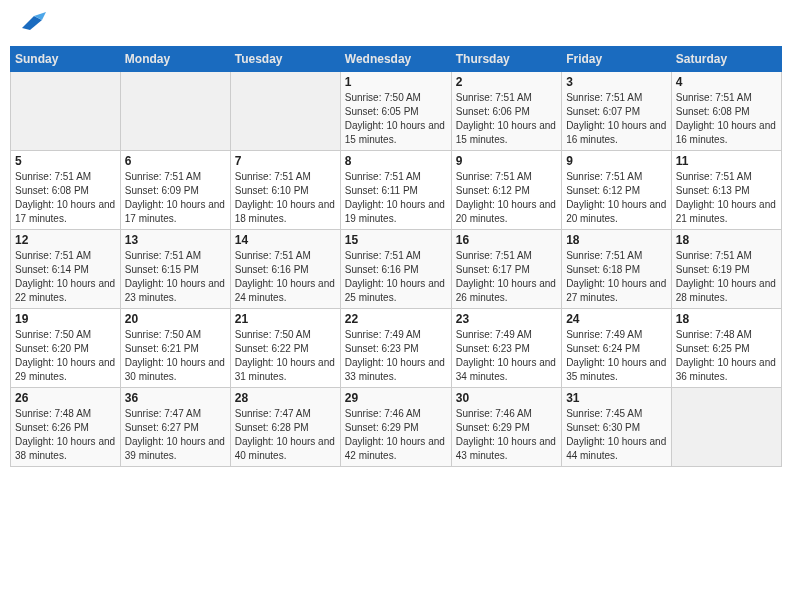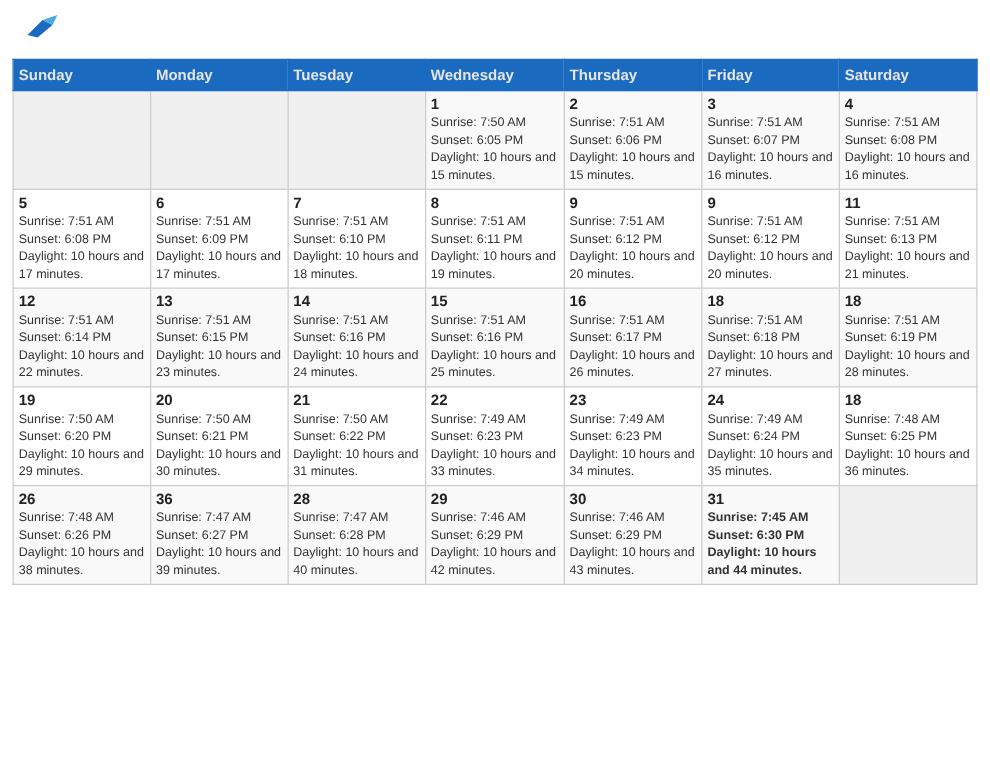--- a/index.html
+++ b/index.html
@@ -310,20 +310,20 @@
 Daylight: 10 hours and 42 minutes.</div>
         </td>
         <td>
           <span class="day-num">30</span>
           <div class="day-info" style="white-space: pre-line;">Sunrise: 7:46 AM
 Sunset: 6:29 PM
 Daylight: 10 hours and 43 minutes.</div>
         </td>
         <td>
           <span class="day-num">31</span>
-          <div class="day-info" style="white-space: pre-line; font-weight: bold;">Sunrise: 7:45 AM
+          <div class="day-info" style="white-space: pre-line;">Sunrise: 7:45 AM
 Sunset: 6:30 PM
 Daylight: 10 hours and 44 minutes.</div>
         </td>
         <td class="empty-cell"></td>
       </tr>
     </tbody>
 </table>
 
 </body></html>

